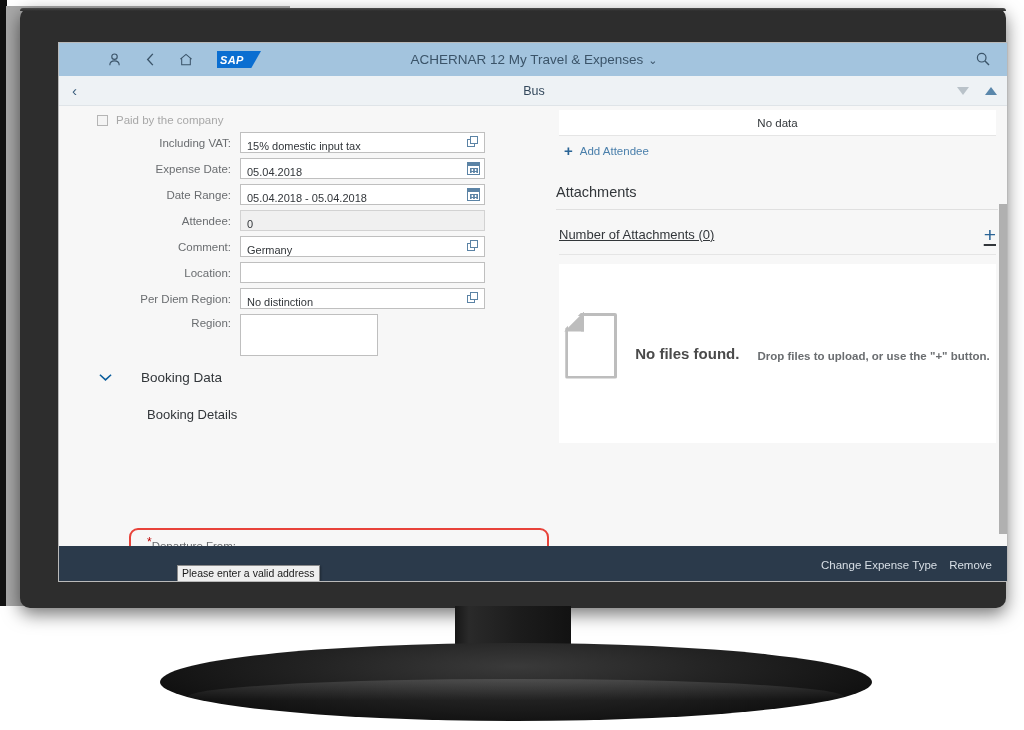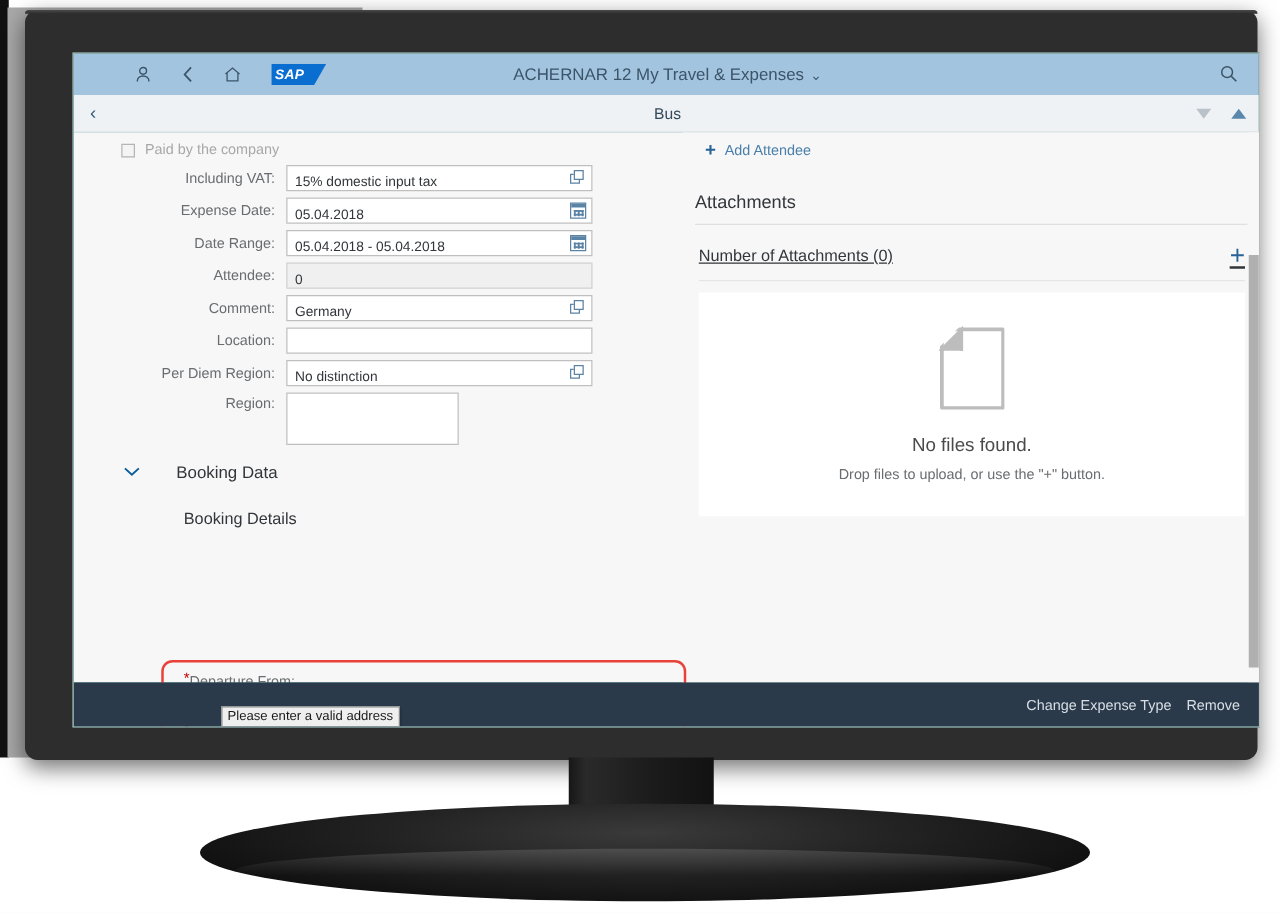--- a/index.html
+++ b/index.html
@@ -98,21 +98,21 @@
 
   
   .content{
     position:absolute; left:0; top:63px; width:950px; height:440px;
     background:#f7f7f7; display:flex;
   }
   .col-left{ width:487px; position:relative; padding-top:8px; }
   .col-right{ flex:1; position:relative; padding-top:0px; background:#f7f7f7;}
 
   
-  .frow{ display:flex; align-items:center; margin-bottom:5px; }
+  .frow{ display:flex; align-items:center; margin-bottom:5px;padding-left:11px; }
   .flabel{
     width:170px; text-align:right; padding-right:9px;
     font-size:11.5px; color:#6a6d70;
   }
   .finput{
     position:relative; width:245px; height:21px;
     background:#fff; border:1px solid #bfbfbf;
     display:flex; align-items:flex-end;
     padding:0 22px 0 6px; font-size:11px; color:#32363a;
   }
@@ -203,22 +203,23 @@
   }
   .attach-count-row{
     display:flex; align-items:center; justify-content:space-between;
     margin:14px 13px 0 13px; padding-bottom:9px;
     border-bottom:1px solid #e5e5e5;
     font-size:13px; color:#32363a;text-decoration:underline;
   }
   .plus-big{ color:#2a6496; font-size:21px; line-height:1; font-weight:300; cursor:pointer;}
   .dropzone{
     margin:9px 13px 0 13px; height:179px; background:#fff;
-    display:flex; flex-direction:column; align-items:center; justify-content:center;
-    gap:4px;
+    display:flex; flex-direction:row; align-items:center; justify-content:center;
+    gap:18px;
+    font-weight:bold;
   }
   .doc-icon{ position:relative; width:52px; height:66px; margin-bottom:16px;}
   .doc-body{
     position:absolute; left:0; top:0; width:52px; height:66px;
     border:3.5px solid #bdbdbd; background:#fff; border-radius:2px;
     clip-path: polygon(0 16px, 16px 0, 100% 0, 100% 100%, 0 100%);
   }
   .doc-corner{
     position:absolute; left:-1px; top:-1px; width:20px; height:20px;
     border-right:3.5px solid #bdbdbd;
@@ -383,20 +384,21 @@
                 </svg>
             </span>
             <span>Booking Data</span>
           </div>
 
           <div class="sub-sec-title">Booking Details</div>
         </div>
 
         <div class="col-right">
 
+          <div class="nodata-row">No data</div>
 
           <div class="add-attendee">
             <span class="plus-small">+</span>
             <span>Add Attendee</span>
           </div>
 
           <div class="attach-title">Attachments</div>
 
           <div class="attach-count-row">
             <span>Number of Attachments (0)</span>

